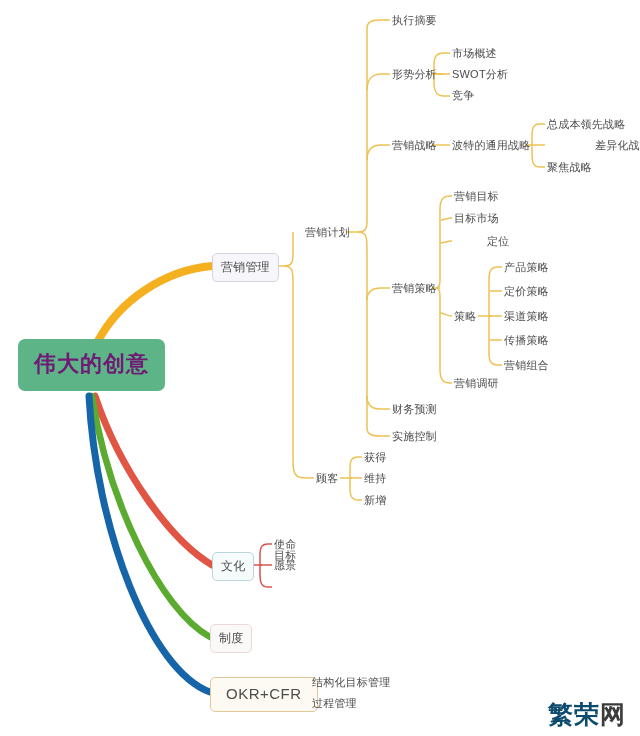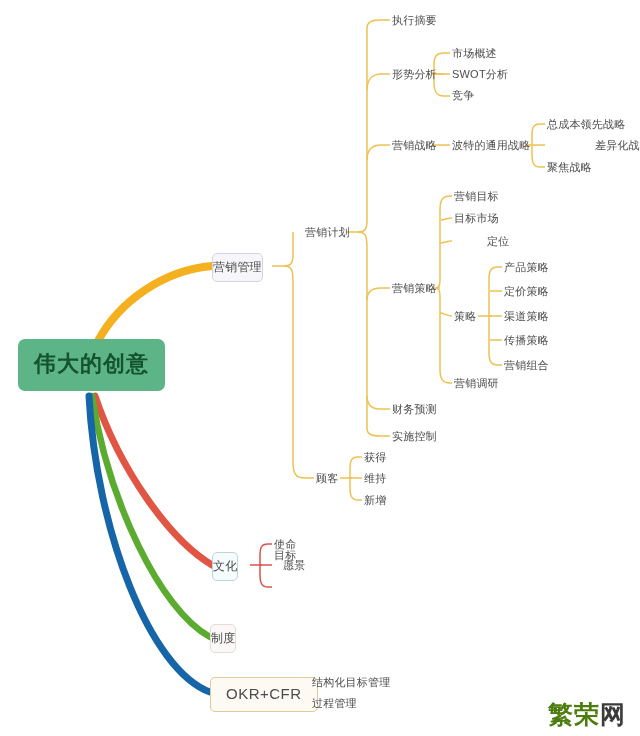--- a/index.html
+++ b/index.html
@@ -29,50 +29,50 @@
     line-height: 1.25;
     letter-spacing: 0.2px;
   }
   
   .node.plain {
     padding: 1px 2px;
   }
   
   .node.root {
     background: #5cb487;
-    color: #14532d;
+    color: #701a75;
     font-size: 22px;
     font-weight: bold;
     border-radius: 7px;
     padding: 11px 16px 13px 16px;
     letter-spacing: 1px;
     box-shadow: 0 0 0 0 rgba(0,0,0,0);
   }
   
   .node.boxed {
     border-radius: 5px;
-    padding: 6px 0;
+    padding: 6px 8px;
     font-size: 12px;
     background: #fafafc;
     border: 1px solid #d8d8e2;
   }
   .node.boxed.lilac  { background: #f7f6fa; border-color: #d6d3e0; }
   .node.boxed.bluebx { background: #f6fbfc; border-color: #bcd4dc; }
   .node.boxed.pinkbx { background: #fbf8f8; border-color: #ecd8d8; }
   .node.boxed.tanbx  { background: #fdfaf3; border-color: #e4c79a; }
   .node.boxed.okr    { font-size: 15px; padding: 7px 15px; letter-spacing: 0.5px; }
 
   .watermark {
     position: absolute;
     font-size: 25px;
     font-weight: bold;
     letter-spacing: 1px;
     line-height: 1;
   }
-  .wm-a { color: #4d7c0f; }
+  .wm-a { color: #0c4a6e; }
   .wm-b { color: #3b3b3b; }
 </style>
 </head>
 <body>
 
 <div id="canvas">
 
   <svg class="links" viewBox="0 0 640 736" xmlns="http://www.w3.org/2000/svg">
 
     <path d="M 98,341 C 120,300 165,270 212,266" fill="none" stroke="#f5b020" stroke-width="8" stroke-linecap="round"></path>
@@ -182,21 +182,21 @@
   <div class="node plain" style="left:502px; top:284px;">定价策略</div>
   <div class="node plain" style="left:502px; top:309px;">渠道策略</div>
   <div class="node plain" style="left:502px; top:333px;">传播策略</div>
   <div class="node plain" style="left:502px; top:358px;">营销组合</div>
 
   <div class="node plain" style="left:362px; top:450px;">获得</div>
   <div class="node plain" style="left:362px; top:471px;text-align:right;">维持</div>
   <div class="node plain" style="left:362px; top:493px;">新增</div>
 
   <div class="node plain" style="left:272px; top:537px;">使命</div>
-  <div class="node plain" style="left:272px; top:558px;margin-left:9px;">愿景</div>
+  <div class="node plain" style="left:272px; top:558px;">愿景</div>
   <div class="node plain" style="left:272px; top:548px;">目标</div>
 
   <div class="node plain" style="left:310px; top:675px;">结构化目标管理</div>
   <div class="node plain" style="left:310px; top:696px;">过程管理</div>
 
   <div class="watermark" style="left:548px; top:702px;">
     <span class="wm-a">繁荣</span><span class="wm-b">网</span>
   </div>
 
 </div>

